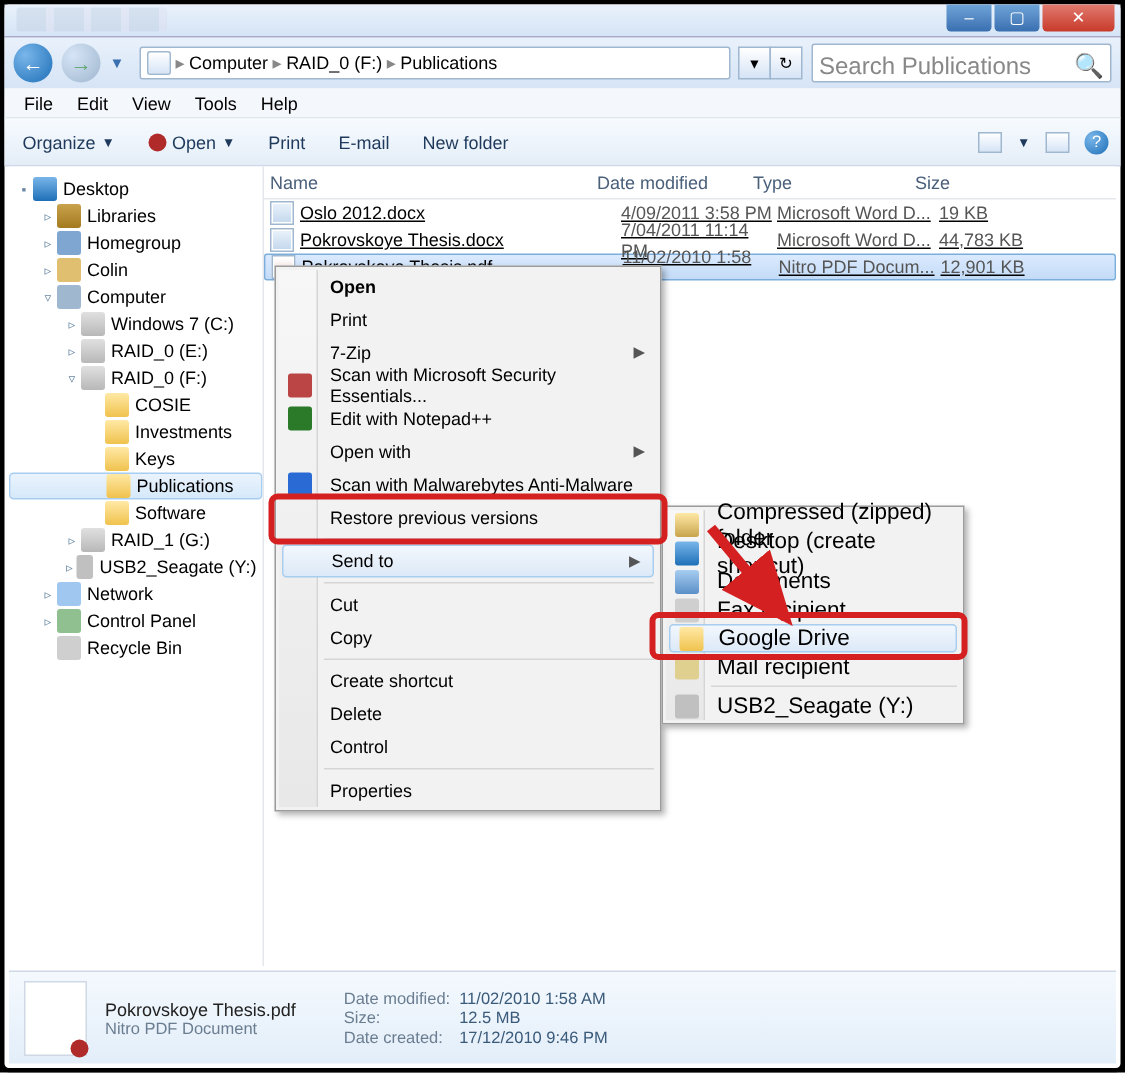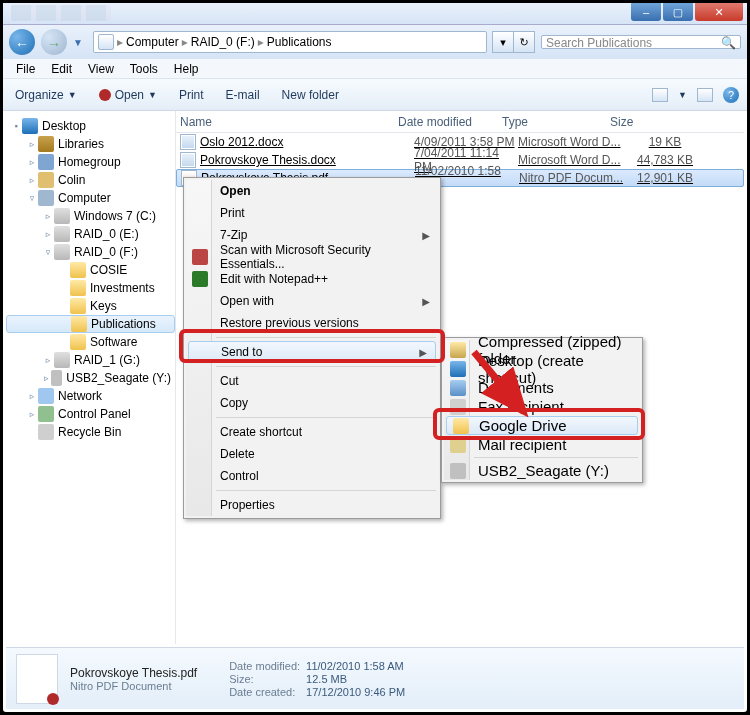--- a/index.html
+++ b/index.html
@@ -19,21 +19,21 @@
   
   .navbar { height:34px; background:linear-gradient(#e9f1fb,#d6e4f6); display:flex; align-items:center; padding:0 6px; gap:6px; }
   .navbtn { width:26px; height:26px; border-radius:50%; background:radial-gradient(circle at 30% 30%,#79b6ea,#1e6fb7); color:#fff; font-size:14px; display:flex; align-items:center; justify-content:center; }
   .navbtn.fwd{ background:radial-gradient(circle at 30% 30%,#d6e4f6,#9fb7cf); color:#6a7; }
   .navdd { width:14px; color:#3a6fb0; font-size:10px; }
   .address { flex:1; height:22px; background:#fff; border:1px solid #9fb7cf; border-radius:2px; display:flex; align-items:center; padding:0 4px; font-size:12px; gap:3px; }
   .crumb-icon{ width:16px; height:16px; background:linear-gradient(#fff,#d6e4f6); border:1px solid #9fb7cf; border-radius:2px; display:inline-block;}
   .crumb-sep{ color:#888;}
   .addr-btns{ display:flex; }
   .addr-btn{ width:22px; height:22px; border:1px solid #9fb7cf; background:linear-gradient(#fff,#d6e4f6); font-size:11px; display:flex; align-items:center; justify-content:center; margin-left:-1px;}
-  .search{ width:200px; height:14px; border:1px solid #9fb7cf; background:#fff; border-radius:2px; display:flex; align-items:flex-start; padding:0 4px; font-size:12px; color:#888; }
+  .search{ width:200px; height:26px; border:1px solid #9fb7cf; background:#fff; border-radius:2px; display:flex; align-items:flex-end; padding:0 4px; font-size:16px; color:#888; }
   .search .mag{ margin-left:auto; color:#3a6fb0;}
 
   
   .menubar{ height:20px; background:#f4f7fb; display:flex; align-items:center; padding:0 6px; gap:2px; font-size:12px; border-bottom:1px solid #dde6ef;}
   .menuit{ padding:1px 7px; }
 
   
   .toolbar{ height:32px; background:linear-gradient(#f7fbff,#e4edf7); border-bottom:1px solid #cfd9e6; display:flex; align-items:center; padding:0 8px; gap:14px; font-size:12px; color:#1e395b;}
   .tbtn{ display:flex; align-items:center; gap:4px; padding:2px 4px;}
   .tdd { font-size:9px; color:#1e395b;}
@@ -65,21 +65,21 @@
   .cols{ display:flex; height:22px; align-items:center; border-bottom:1px solid #e4e8ec; color:#4a607a; padding-left:4px;}
   .c-name{ width:218px;} .c-date{ width:104px;} .c-type{ width:108px;} .c-size{ flex:1;}
   .row{ display:flex; align-items:center; height:18px; padding-left:4px;text-decoration:underline;}
   .row .fi{ width:16px;height:16px;margin-right:4px;background:#fff;border:1px solid #9fb7cf;position:relative;}
   .row .fi::after{content:"";position:absolute;top:1px;left:1px;right:1px;bottom:1px;background:linear-gradient(#e8f1fa,#c6d9ee);}
   .row .fi.pdf::after{ background:linear-gradient(#fff,#f2d4d4);}
   .row.sel{ background:linear-gradient(#dbeafe,#c3dbf7); border:1px solid #7baddd; border-radius:2px; height:18px;}
   .cell-n{ width:214px; overflow:hidden; text-overflow:ellipsis; white-space:nowrap;}
   .cell-d{ width:104px; color:#555;}
   .cell-t{ width:108px; color:#555; overflow:hidden; text-overflow:ellipsis; white-space:nowrap;}
-  .cell-s{ flex:1; text-align:center; padding-right:40px; color:#555;}
+  .cell-s{ flex:1; text-align:left; padding-right:40px; color:#555;}
 
   
   .ctxmenu{ position:absolute; left:180px; top:174px; width:258px; background:#f2f2f2; border:1px solid #9b9b9b; box-shadow:2px 2px 4px rgba(0,0,0,.3); font-size:12px; padding:2px; }
   .ctxmenu .gutter{ position:absolute; left:2px; top:2px; bottom:2px; width:26px; background:linear-gradient(#f7f7f7,#e8e8e8); border-right:1px solid #d5d5d5;}
   .mitem{ position:relative; height:22px; display:flex; align-items:center; padding-left:34px; }
   .mitem.bold{ font-weight:bold;}
   .mitem .arr{ position:absolute; right:8px; font-size:10px; color:#555;}
   .mitem .mi-ico{ position:absolute; left:6px; width:16px; height:16px; background:#b44; border-radius:2px;}
   .mitem .mi-ico.green{ background:#2a7a2a;}
   .msep{ height:1px; margin:3px 2px 3px 30px; background:#d5d5d5;}
@@ -320,20 +320,24 @@
         <span>Scan with Microsoft Security Essentials...</span>
       </div>
     <div class="mitem">
         <span class="mi-ico green"></span>
         <span>Edit with Notepad++</span>
       </div>
     <div class="mitem">
         <span>Open with</span>
         <span class="arr">▶</span>
       </div>
+    <div class="mitem">
+        <span class="mi-ico" style="background:#2a6ad4"></span>
+        <span>Scan with Malwarebytes Anti-Malware</span>
+      </div>
     <div class="mitem">Restore previous versions</div>
     <div class="msep"></div>
     <div class="mitem hl">
         <span>Send to</span>
         <span class="arr">▶</span>
       </div>
     <div class="msep"></div>
     <div class="mitem">Cut</div>
     <div class="mitem">Copy</div>
     <div class="msep"></div>

